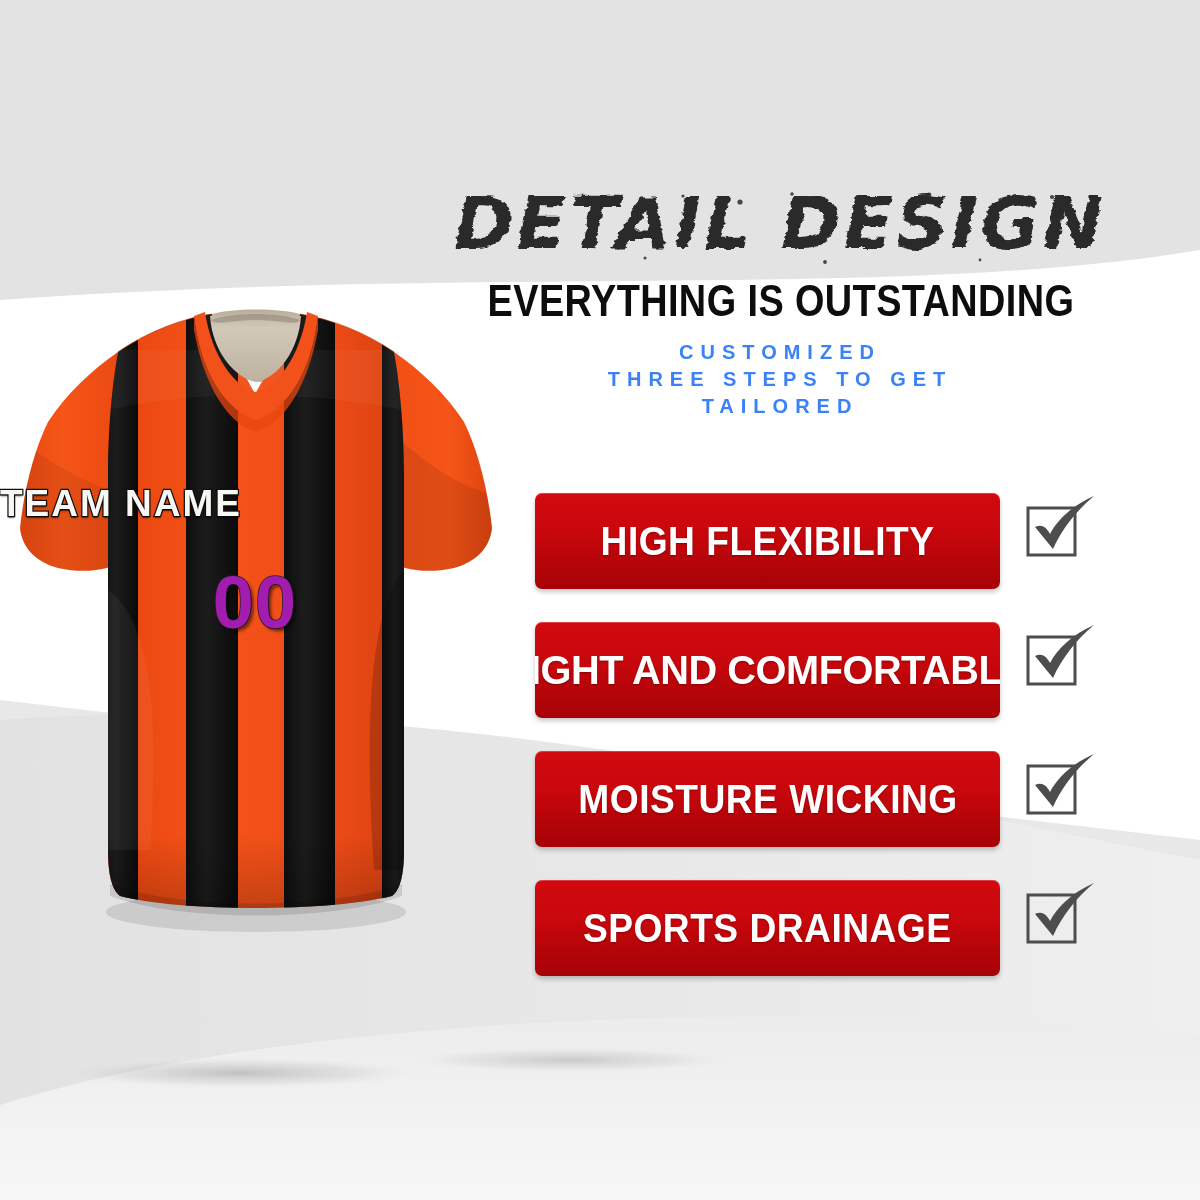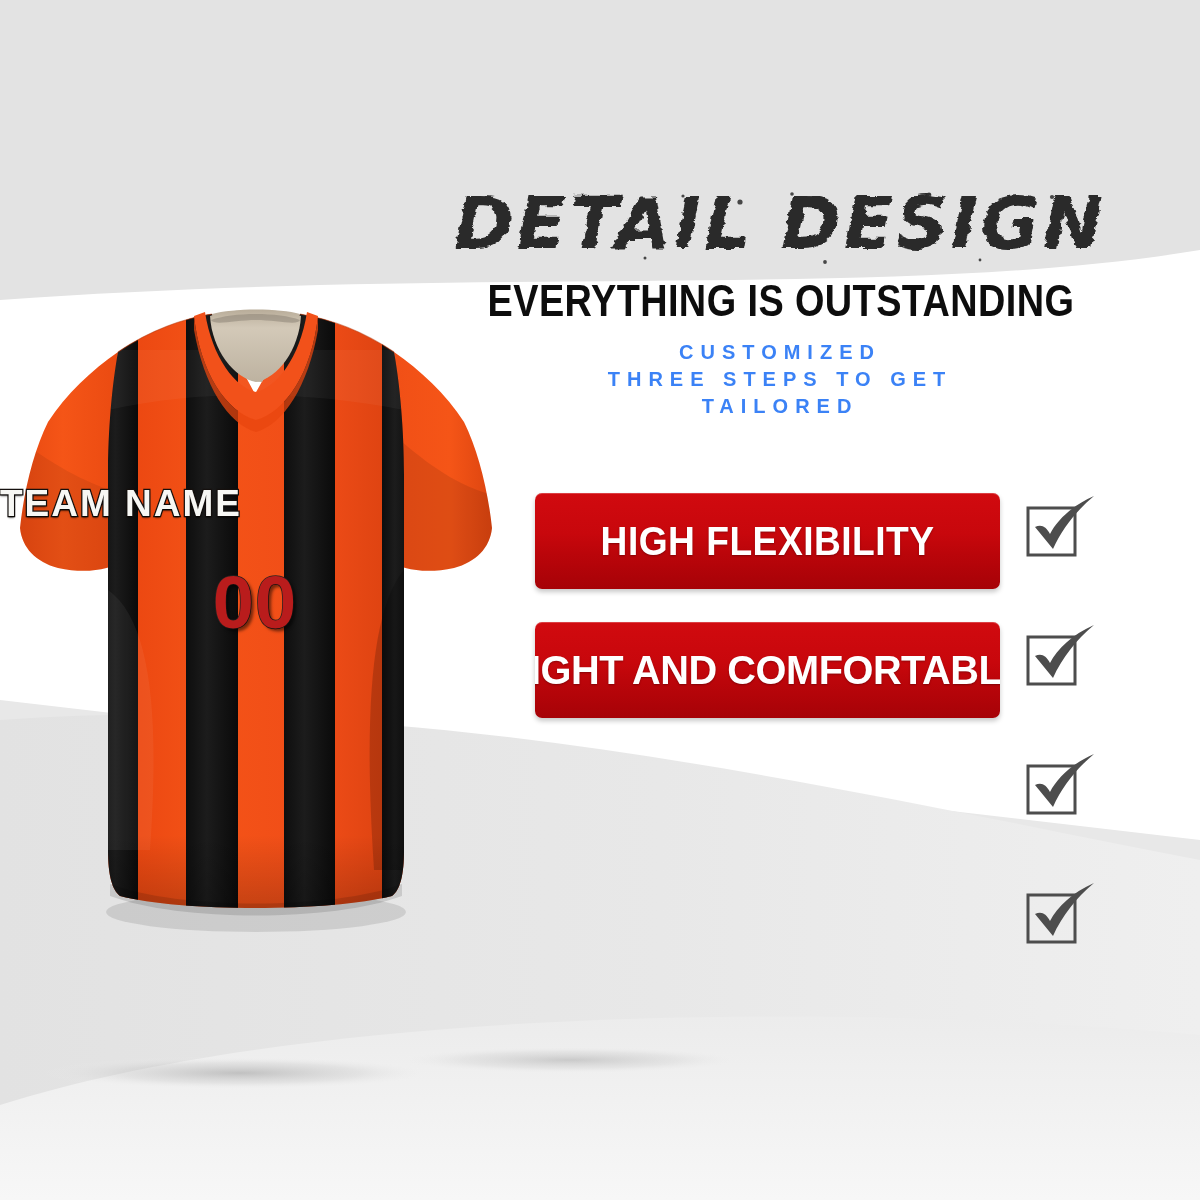--- a/index.html
+++ b/index.html
@@ -60,21 +60,21 @@
   .team-number {
     position: absolute;
     left: 0;
     top: 270px;
     width: 510px;
     text-align: center;
     font-family: "Liberation Sans", sans-serif;
     font-weight: bold;
     font-size: 74px;
     letter-spacing: 1px;
-    color: #b91c1c;
+    color: #a21caf;
     -webkit-text-stroke: 1.5px #2a2320;
     paint-order: stroke fill;
     text-shadow: 3px 3px 3px rgba(0,0,0,.5);
   }
 
   
   .headline {
     position: absolute;
     left: 440px;
     top: 178px;
@@ -381,30 +381,36 @@
       <span class="check-icon">
         <svg width="72" height="62" viewBox="0 0 72 62" xmlns="http://www.w3.org/2000/svg">
           <rect x="2" y="13" width="47" height="47" fill="none" stroke="#4d4d4d" stroke-width="3"></rect>
           <path d="M9,32 C15,29 20,31 24,39 C31,25 47,10 68,1
                    C50,16 36,34 27,54 C21,47 15,39 9,32 Z" fill="#4d4d4d"></path>
         </svg>
       </span>
     </div>
 
     <div class="feature-row">
+      <div class="feature-bar">
+        <span class="feature-label">MOISTURE WICKING</span>
+      </div>
       <span class="check-icon">
         <svg width="72" height="62" viewBox="0 0 72 62" xmlns="http://www.w3.org/2000/svg">
           <rect x="2" y="13" width="47" height="47" fill="none" stroke="#4d4d4d" stroke-width="3"></rect>
           <path d="M9,32 C15,29 20,31 24,39 C31,25 47,10 68,1
                    C50,16 36,34 27,54 C21,47 15,39 9,32 Z" fill="#4d4d4d"></path>
         </svg>
       </span>
     </div>
 
     <div class="feature-row">
+      <div class="feature-bar">
+        <span class="feature-label">SPORTS DRAINAGE</span>
+      </div>
       <span class="check-icon">
         <svg width="72" height="62" viewBox="0 0 72 62" xmlns="http://www.w3.org/2000/svg">
           <rect x="2" y="13" width="47" height="47" fill="none" stroke="#4d4d4d" stroke-width="3"></rect>
           <path d="M9,32 C15,29 20,31 24,39 C31,25 47,10 68,1
                    C50,16 36,34 27,54 C21,47 15,39 9,32 Z" fill="#4d4d4d"></path>
         </svg>
       </span>
     </div>
 
   </div>

